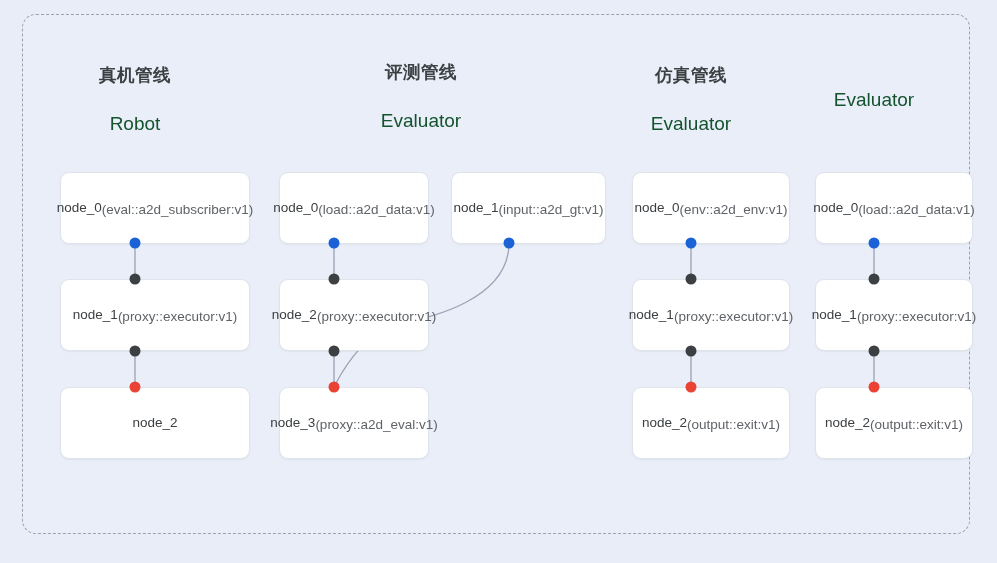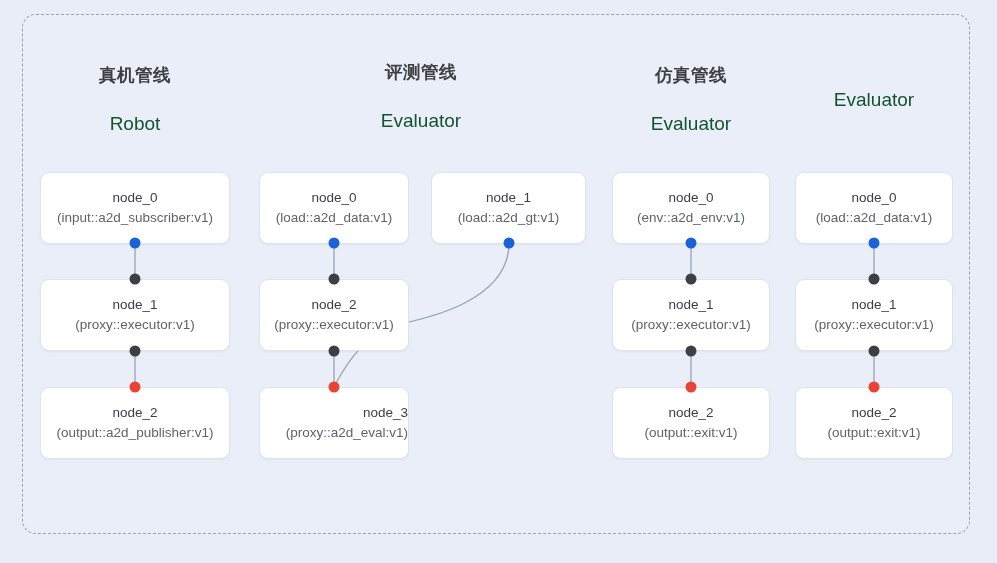--- a/index.html
+++ b/index.html
@@ -66,24 +66,25 @@
   }
 
   .node {
     position: absolute;
     box-sizing: border-box;
     background: #ffffff;
     border: 1px solid #dfe3ea;
     border-radius: 9px;
     box-shadow: 0 1px 2px rgba(60, 64, 67, 0.06);
     display: flex;
-    flex-direction: column;
+    flex-direction: row;
     align-items: center;
     justify-content: center;
     text-align: center;
+    margin-left: 20px;
   }
   .node-title {
     font-size: 13.5px;
     color: #3c4043;
     line-height: 1.2;
   }
   .node-sub {
     font-size: 13.5px;
     color: #5f6368;
     line-height: 1.2;
@@ -142,57 +143,56 @@
     <div class="col-title">仿真管线</div>
     <div class="col-subtitle">Evaluator</div>
   </div>
 
   <div class="col-header" style="left:784px; top:63px; width:180px;">
     <div class="col-subtitle">Evaluator</div>
   </div>
 
   <div class="node" style="left:40px; top:172px; width:190px; height:72px;">
     <div class="node-title">node_0</div>
-    <div class="node-sub">(input::a2d_subscriber:v1)</div>
+    <div class="node-sub">(eval::a2d_subscriber:v1)</div>
   </div>
   <div class="port port-blue" style="left:135px; top:243px;"></div>
 
   <div class="node" style="left:40px; top:279px; width:190px; height:72px;">
     <div class="node-title">node_1</div>
     <div class="node-sub">(proxy::executor:v1)</div>
   </div>
   <div class="port port-dark" style="left:135px; top:279px;"></div>
   <div class="port port-dark" style="left:135px; top:351px;"></div>
 
   <div class="node" style="left:40px; top:387px; width:190px; height:72px;">
     <div class="node-title">node_2</div>
-    <div class="node-sub">(output::a2d_publisher:v1)</div>
   </div>
   <div class="port port-red" style="left:135px; top:387px;"></div>
 
   <div class="node" style="left:259px; top:172px; width:150px; height:72px;">
     <div class="node-title">node_0</div>
     <div class="node-sub">(load::a2d_data:v1)</div>
   </div>
   <div class="port port-blue" style="left:334px; top:243px;"></div>
 
   <div class="node" style="left:431px; top:172px; width:155px; height:72px;">
     <div class="node-title">node_1</div>
-    <div class="node-sub">(load::a2d_gt:v1)</div>
+    <div class="node-sub">(input::a2d_gt:v1)</div>
   </div>
   <div class="port port-blue" style="left:509px; top:243px;"></div>
 
   <div class="node" style="left:259px; top:279px; width:150px; height:72px;">
     <div class="node-title">node_2</div>
     <div class="node-sub">(proxy::executor:v1)</div>
   </div>
   <div class="port port-dark" style="left:334px; top:279px;"></div>
   <div class="port port-dark" style="left:334px; top:351px;"></div>
 
-  <div class="node" style="left:259px; top:387px; width:150px; height:72px;align-items:flex-end;">
+  <div class="node" style="left:259px; top:387px; width:150px; height:72px;">
     <div class="node-title">node_3</div>
     <div class="node-sub">(proxy::a2d_eval:v1)</div>
   </div>
   <div class="port port-red" style="left:334px; top:387px;"></div>
 
   <div class="node" style="left:612px; top:172px; width:158px; height:72px;">
     <div class="node-title">node_0</div>
     <div class="node-sub">(env::a2d_env:v1)</div>
   </div>
   <div class="port port-blue" style="left:691px; top:243px;"></div>

